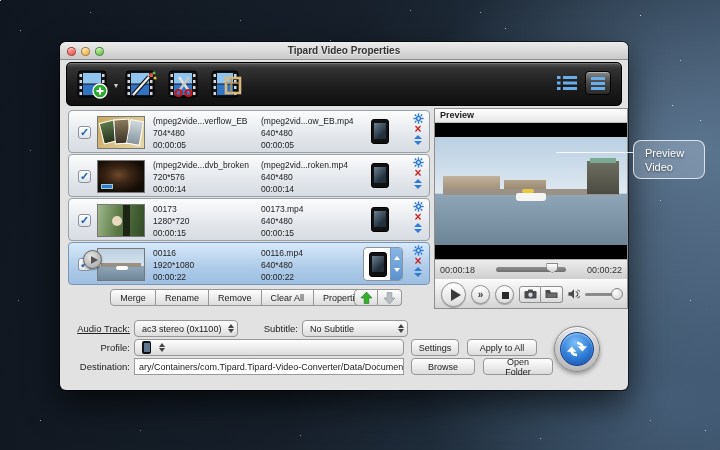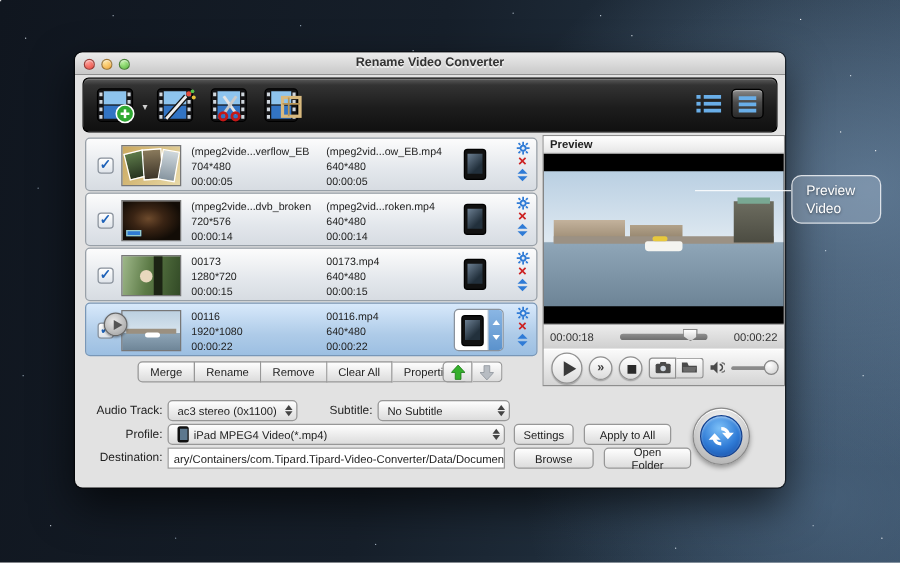--- a/index.html
+++ b/index.html
@@ -195,21 +195,21 @@
 <div class="stars"></div>
 
 <div class="window">
 
   <div class="titlebar">
     <div class="lights">
       <span class="light red"></span>
       <span class="light yellow"></span>
       <span class="light green"></span>
     </div>
-    <div class="title">Rename Video Converter</div>
+    <div class="title">Tipard Video Properties</div>
   </div>
 
   <div class="toolbar">
     <div class="tb-icons">
       <div class="tb-btn">
         <svg width="34" height="30" viewBox="0 0 34 30">
           <rect x="1" y="1" width="28" height="26" rx="3" fill="#141416" stroke="#000"></rect>
           <rect x="6" y="3" width="18" height="10.5" fill="#8ec4ee"></rect>
           <rect x="6" y="14.5" width="18" height="10.5" fill="#3274c4"></rect>
           <rect x="2.5" y="4" width="2.5" height="3" fill="#cfd6dd"></rect>
@@ -531,21 +531,21 @@
           <path d="M9,4 a4,3.2 0 0 1 0,6" fill="none" stroke="#4a4a4a" stroke-width="1.3"></path>
           <path d="M10.8,2.4 a6,4.8 0 0 1 0,9.2" fill="none" stroke="#4a4a4a" stroke-width="1.3" opacity="0.7"></path>
         </svg>
       <div class="vol">
           <div class="knob"></div>
         </div>
     </div>
   </div>
 
   <div class="brow" style="top:278px;">
-    <span class="blabel" style="width:62px;">Audio Track:</span>
+    <span class="blabel" style="width:62px;text-decoration:underline;">Audio Track:</span>
     <div class="select" style="width:104px; margin-left:4px;">
       <span class="val">ac3 stereo (0x1100)</span>
       <span class="stepper">
           <i class="u"></i>
           <i class="d"></i>
         </span>
     </div>
     <span class="blabel" style="width:52px; margin-left:8px;">Subtitle:</span>
     <div class="select" style="width:106px; margin-left:4px;">
       <span class="val">No Subtitle</span>
@@ -553,21 +553,20 @@
           <i class="u"></i>
           <i class="d"></i>
         </span>
     </div>
   </div>
 
   <div class="brow" style="top:297px;">
     <span class="blabel" style="width:62px;">Profile:</span>
     <div class="select" style="width:270px; margin-left:4px;">
       <span class="mini-ipad"></span>
-      <span class="val">iPad MPEG4 Video(*.mp4)</span>
       <span class="stepper">
           <i class="u"></i>
           <i class="d"></i>
         </span>
     </div>
     <button class="mac-btn" style="width:48px; margin-left:7px;">Settings</button>
     <button class="mac-btn" style="width:70px; margin-left:8px;">Apply to All</button>
   </div>
 
   <div class="brow" style="top:316px;">

